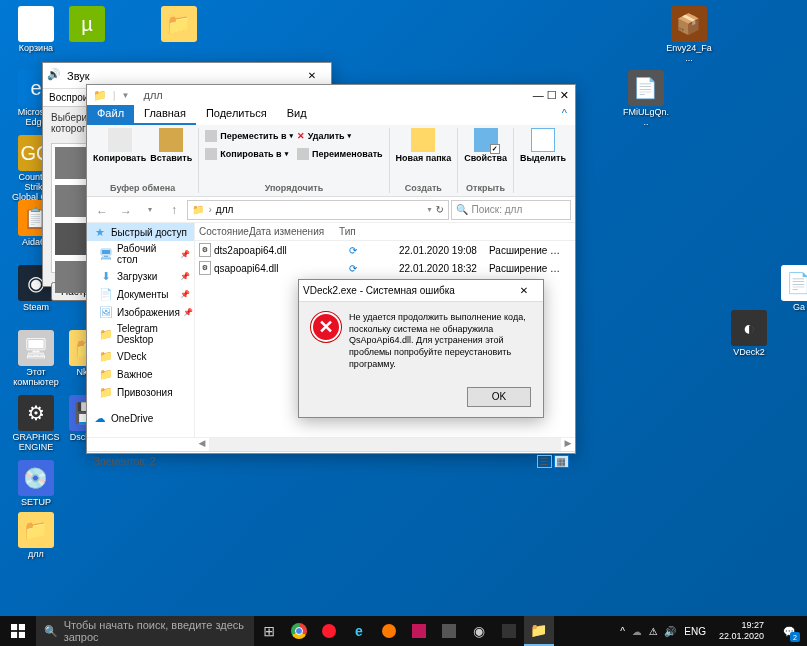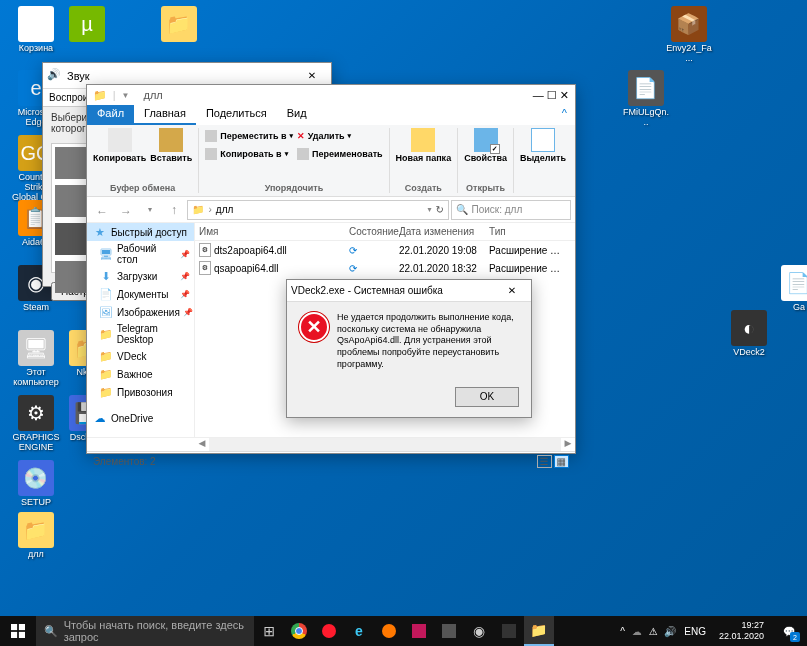--- a/index.html
+++ b/index.html
@@ -62,21 +62,21 @@
 #explorer .filelist .colheaders span { padding: 3px 4px; }
 #explorer .filelist .row { display: flex; align-items: center; padding: 1px 0; }
 #explorer .filelist .row .cell { padding: 1px 4px; overflow: hidden; white-space: nowrap; text-overflow: ellipsis; }
 #explorer .filelist .fname { display:flex; align-items:center; gap:3px; }
 #explorer .filelist .fname .f-ico { width:12px; height:14px; background:#fff; border:1px solid #aaa; position:relative; font-size:7px; display:flex; align-items:center; justify-content:center; }
 #explorer .statusbar { height: 20px; border-top: 1px solid #ddd; display: flex; align-items: center; padding: 8px 6px; font-size: 10px; color: #555; justify-content: space-between; }
 #explorer .scroll-h { height: 14px; border-top: 1px solid #eee; display:flex; }
 #explorer .scroll-h .track { flex:1; background:#f0f0f0; }
 
 
-#error-dialog { left: 286px; top: 279px; width: 246px; background: #f0f0f0; z-index: 3; }
+#error-dialog { left: 298px; top: 279px; width: 246px; background: #f0f0f0; z-index: 3; }
 #error-dialog .titlebar { background: #fff; height: 22px; font-size: 10px; }
 #error-dialog .dlg-body { display: flex; padding: 10px 12px; gap: 8px; }
 #error-dialog .dlg-icon { width: 30px; height: 30px; background: #e81123; border: 2px solid #fff; border-radius: 50%; color: #fff; font-size: 18px; font-weight: bold; display: flex; align-items: center; justify-content: center; box-shadow: 0 0 0 1px #c00; flex-shrink:0; }
 #error-dialog .dlg-msg { font-size: 9px; line-height: 1.3; }
 #error-dialog .dlg-btns { padding: 6px 12px 10px; text-align: right; }
 #error-dialog .dlg-btns button { width: 64px; height: 20px; font-size: 10px; border: 1px solid #888; background: #e1e1e1; cursor: pointer; }
 
 
 #taskbar { position: absolute; left: 0; bottom: 0; width: 100%; height: 30px; background: #101010; display: flex; align-items: center; z-index: 10; }
 #taskbar .start { width: 36px; height: 30px; display: flex; align-items: center; justify-content: center; cursor: pointer; }
@@ -358,21 +358,20 @@
       <div class="sb-item sb-header">
           <span class="sb-icon" style="color:#0078d4">☁</span>
           <span>OneDrive</span>
         </div>
       <div style="height:8px"></div>
       <div class="sb-item sb-header"></div>
 
     </div>
     <div class="filelist">
       <div class="colheaders">
-        <span class="col-name">Имя</span>
         <span class="col-state">Состояние</span>
         <span class="col-date">Дата изменения</span>
         <span class="col-type">Тип</span>
       </div>
       <div class="row">
         <span class="cell col-name fname">
             <span class="f-ico">⚙</span>
             <span>dts2apoapi64.dll</span>
           </span>
         <span class="cell col-state"><span class="sync-icon">⟳</span></span>

